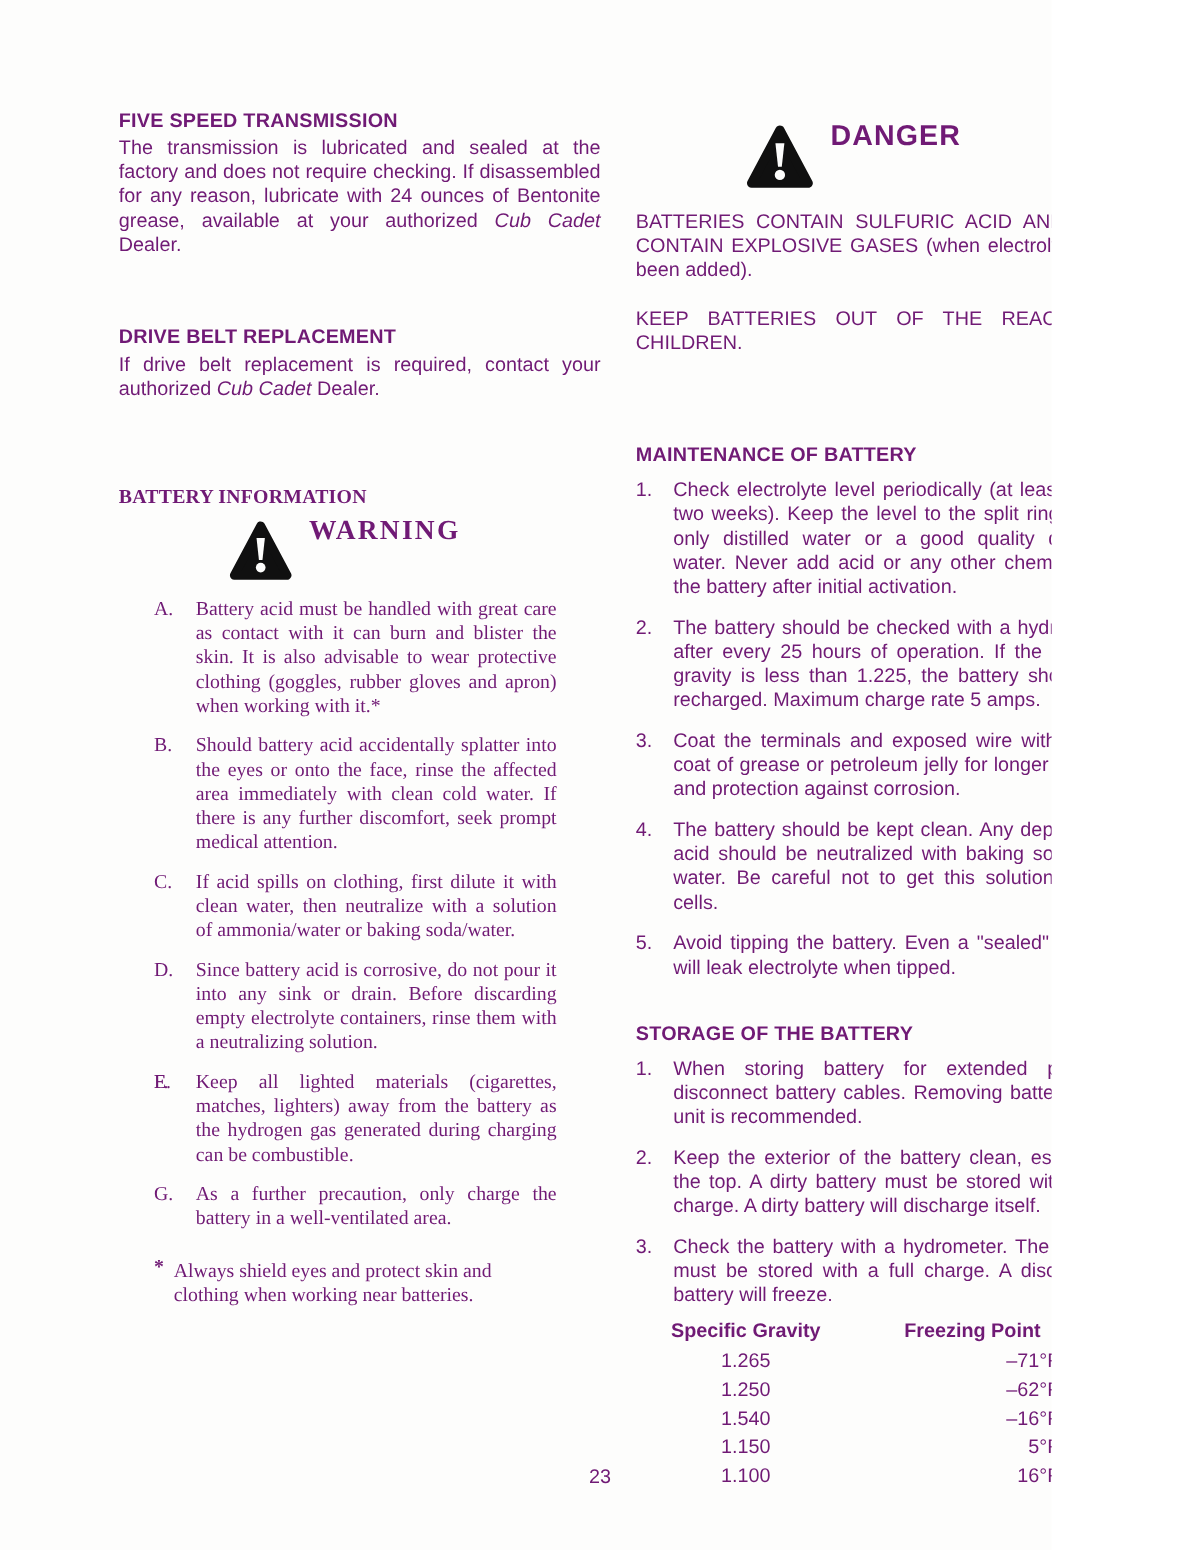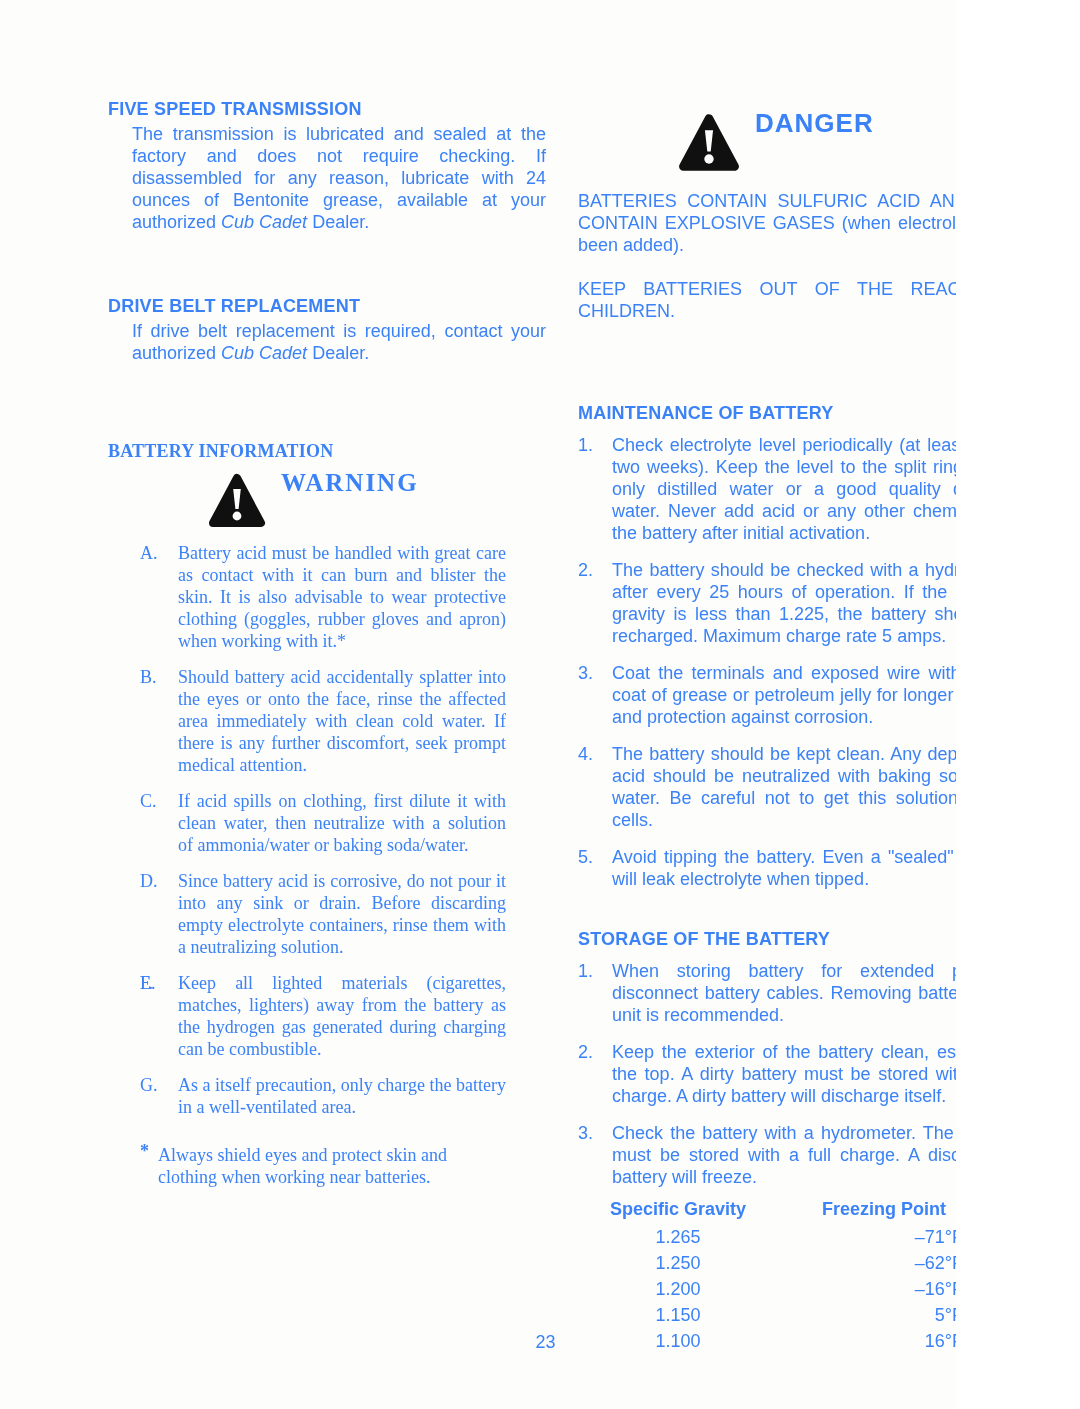--- a/index.html
+++ b/index.html
@@ -1,23 +1,23 @@
 <!DOCTYPE html>
 <html><head>
 <meta charset="utf-8">
 <style>
   * { margin:0; padding:0; box-sizing:border-box; }
   html,body { background:#ffffff; }
   body { font-family:"Liberation Sans","DejaVu Sans",sans-serif; }
-  .page { position:relative; width:956px; height:1409px; background:#fdfdfc; color:#3b82f6; overflow:hidden; }
+  .page { position:relative; width:956px; height:1409px; background:#fdfdfc; color:#701a75; overflow:hidden; }
   .col { position:absolute; width:438px; font-size:18px; line-height:22px; }
   .col-left  { left:108px; top:98px; }
   .col-right { left:578px; top:112px; }
   .sec-heading { font-size:18px; font-weight:bold; line-height:22px; letter-spacing:0.2px; }
-  .body-par { text-align:justify; margin-top:3px;margin-left:24px; }
+  .body-par { text-align:justify; margin-top:3px; }
   .gap-belt    { margin-top:62px; }
   .gap-battery { margin-top:76px;font-family:Liberation Serif, serif; }
   .gap-maint   { margin-top:80px; }
   .gap-storage { margin-top:38px; }
 
   .alert-banner { display:flex; align-items:flex-start; margin:10px 0 12px 100px; }
   .alert-banner .tri { flex:0 0 auto; }
   .alert-label { font-weight:bold; padding-bottom:5px; margin-left:15px; }
   .warning-label { font-size:25px; letter-spacing:2px; }
   .danger-label  { font-size:26px; letter-spacing:1px; }
@@ -93,21 +93,21 @@
         </div>
         <div class="oitem">
           <span class="olabel">E.</span>
         </div>
         <div class="oitem">
           <span class="olabel">F.</span>
           <span>Keep all lighted materials (cigarettes, matches, lighters) away from the battery as the hydrogen gas generated during charging can be combustible.</span>
         </div>
         <div class="oitem">
           <span class="olabel">G.</span>
-          <span>As a itself precaution, only charge the battery in a well-ventilated area.</span>
+          <span>As a further precaution, only charge the battery in a well-ventilated area.</span>
         </div>
       </div>
 
       <div class="footnote">
         <span class="fn-label">*</span>
         <span>Always shield eyes and protect skin and clothing when working near batteries.</span>
       </div>
     </div>
   </div>
 
@@ -176,21 +176,21 @@
         </div>
         <div class="gt-row">
           <span class="gt-c1">1.265</span>
           <span class="gt-c2">–71°F</span>
         </div>
         <div class="gt-row">
           <span class="gt-c1">1.250</span>
           <span class="gt-c2">–62°F</span>
         </div>
         <div class="gt-row">
-          <span class="gt-c1">1.200</span>
+          <span class="gt-c1">1.540</span>
           <span class="gt-c2">–16°F</span>
         </div>
         <div class="gt-row">
           <span class="gt-c1">1.150</span>
           <span class="gt-c2">5°F</span>
         </div>
         <div class="gt-row">
           <span class="gt-c1">1.100</span>
           <span class="gt-c2">16°F</span>
         </div>

